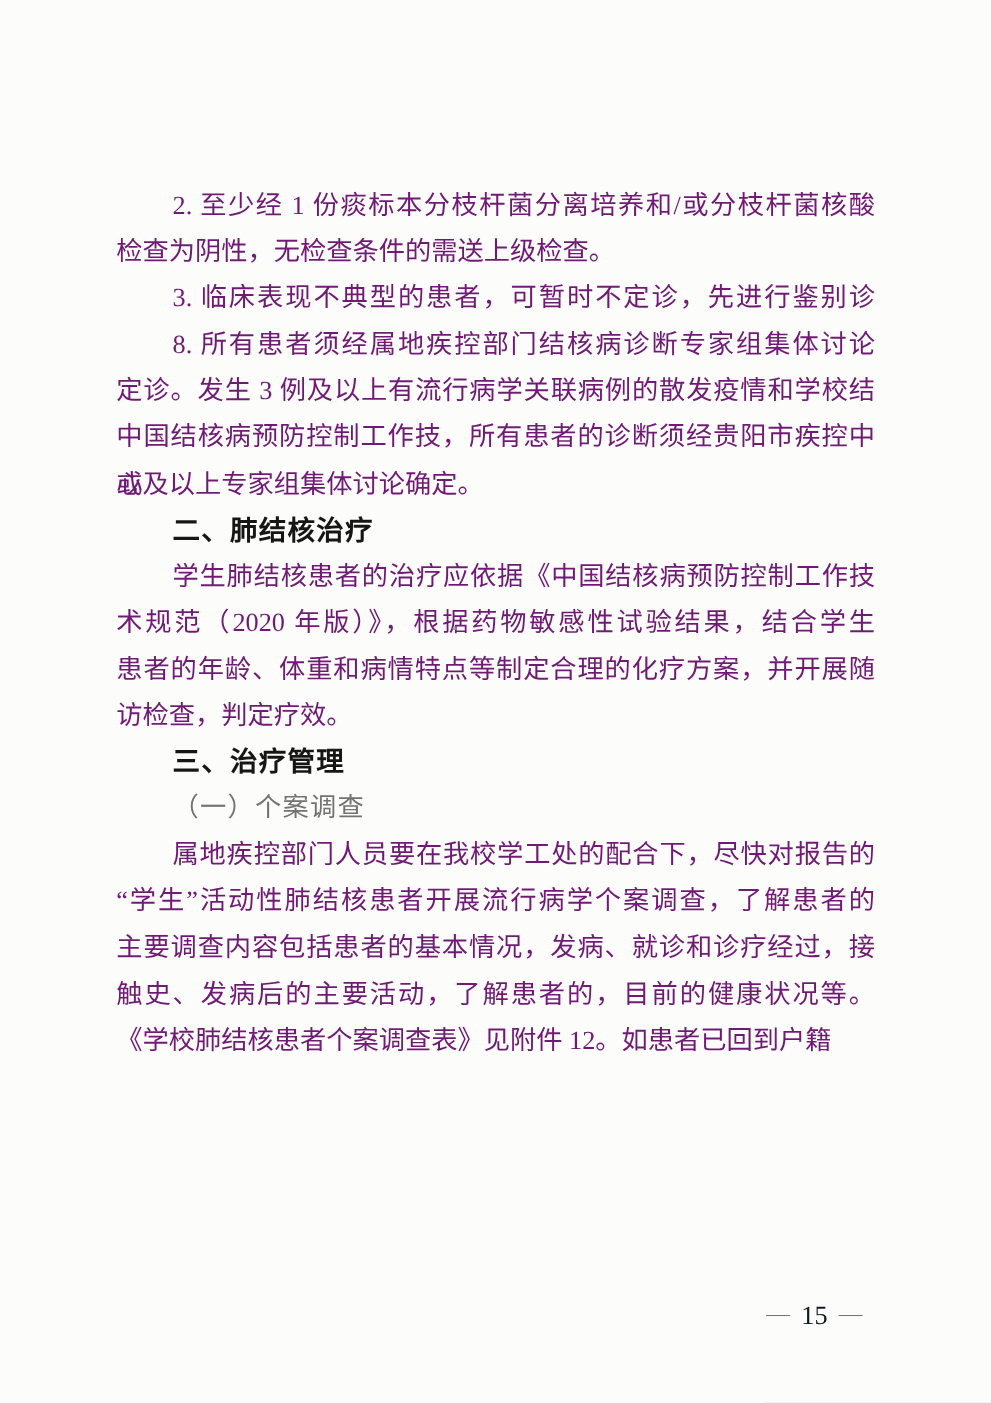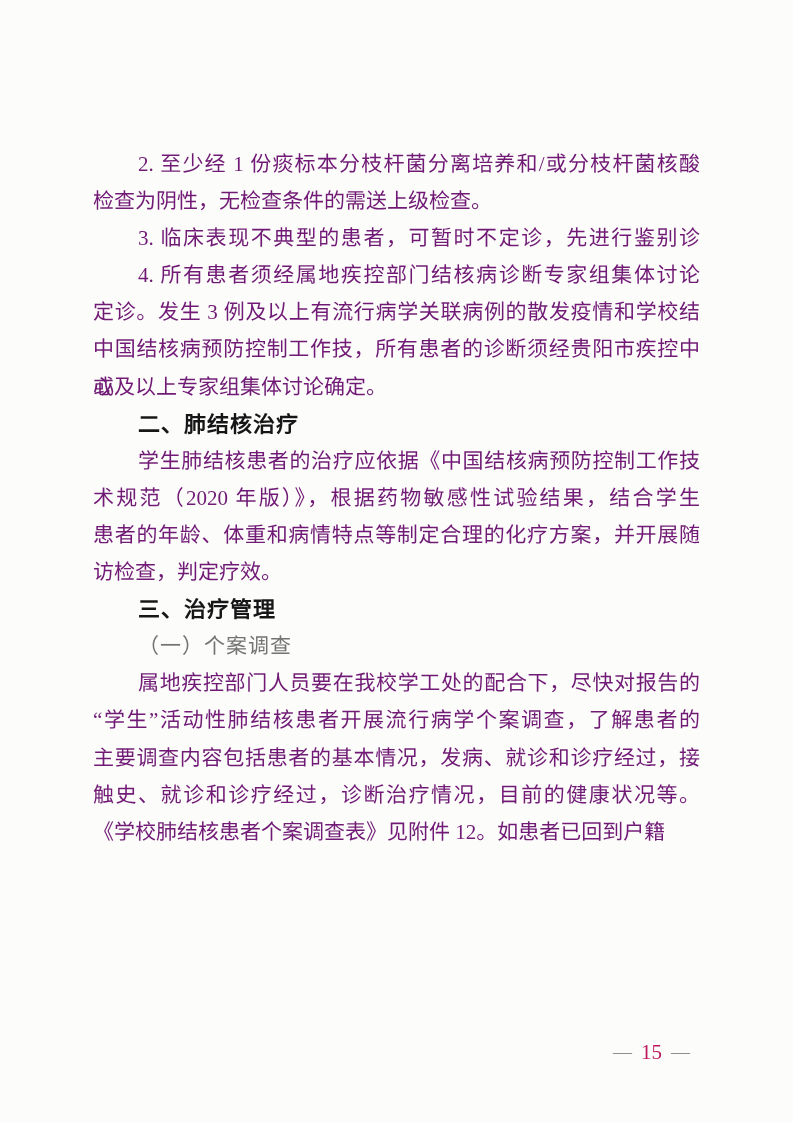--- a/index.html
+++ b/index.html
@@ -74,47 +74,47 @@
     display: flex;
     align-items: center;
   }
   .page-number .dash {
     color: #6b6b6b;
     font-size: 19px;
     transform: scaleY(0.8);
   }
   .page-number .num {
     margin: 0 9px;
-    color: #be185d;
+    color: #0f172a;
   }
 </style>
 </head>
 <body>
 
 <div class="page">
 
   <div class="text-block" id="lines-container">
       <div class="line body indent justify">2. 至少经 1 份痰标本分枝杆菌分离培养和/或分枝杆菌核酸</div>
       <div class="line body">检查为阴性，无检查条件的需送上级检查。</div>
       <div class="line body indent justify">3. 临床表现不典型的患者，可暂时不定诊，先进行鉴别诊</div>
-      <div class="line body indent justify">4. 所有患者须经属地疾控部门结核病诊断专家组集体讨论</div>
+      <div class="line body indent justify">8. 所有患者须经属地疾控部门结核病诊断专家组集体讨论</div>
       <div class="line body justify">定诊。发生 3 例及以上有流行病学关联病例的散发疫情和学校结</div>
       <div class="line body justify">中国结核病预防控制工作技，所有患者的诊断须经贵阳市疾控中心</div>
       <div class="line body">或及以上专家组集体讨论确定。</div>
       <div class="line heading indent">二、肺结核治疗</div>
       <div class="line body indent justify">学生肺结核患者的治疗应依据《中国结核病预防控制工作技</div>
       <div class="line body justify">术规范（2020 年版）》，根据药物敏感性试验结果，结合学生</div>
       <div class="line body justify">患者的年龄、体重和病情特点等制定合理的化疗方案，并开展随</div>
       <div class="line body">访检查，判定疗效。</div>
       <div class="line heading indent">三、治疗管理</div>
       <div class="line kaiti indent">（一）个案调查</div>
       <div class="line body indent justify">属地疾控部门人员要在我校学工处的配合下，尽快对报告的</div>
       <div class="line body justify">“学生”活动性肺结核患者开展流行病学个案调查，了解患者的</div>
       <div class="line body justify">主要调查内容包括患者的基本情况，发病、就诊和诊疗经过，接</div>
-      <div class="line body justify">触史、就诊和诊疗经过，诊断治疗情况，目前的健康状况等。</div>
+      <div class="line body justify">触史、发病后的主要活动，了解患者的，目前的健康状况等。</div>
       <div class="line body">《学校肺结核患者个案调查表》见附件 12。如患者已回到户籍</div>
     </div>
 
   <div class="scan-dot"></div>
 
   <div class="page-number">
     <span class="dash">—</span>
     <span class="num">15</span>
     <span class="dash">—</span>
   </div>

